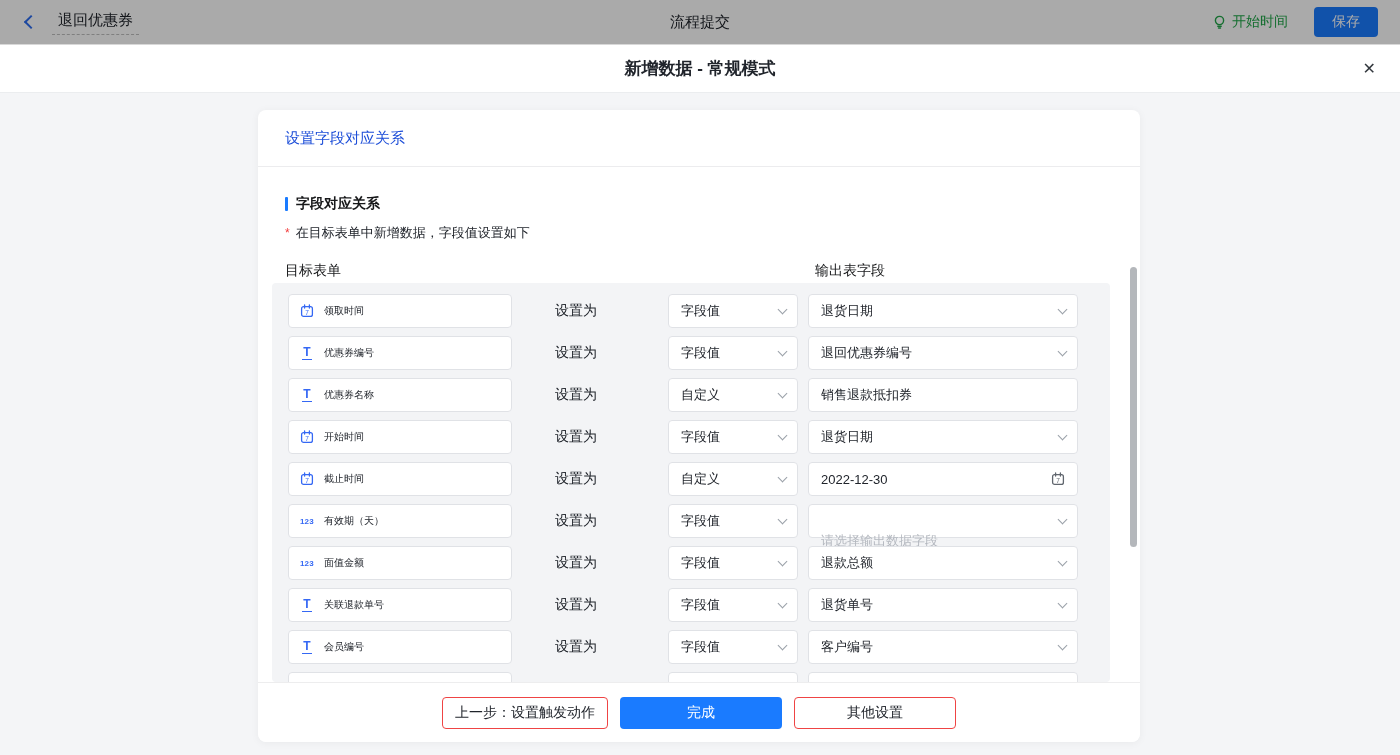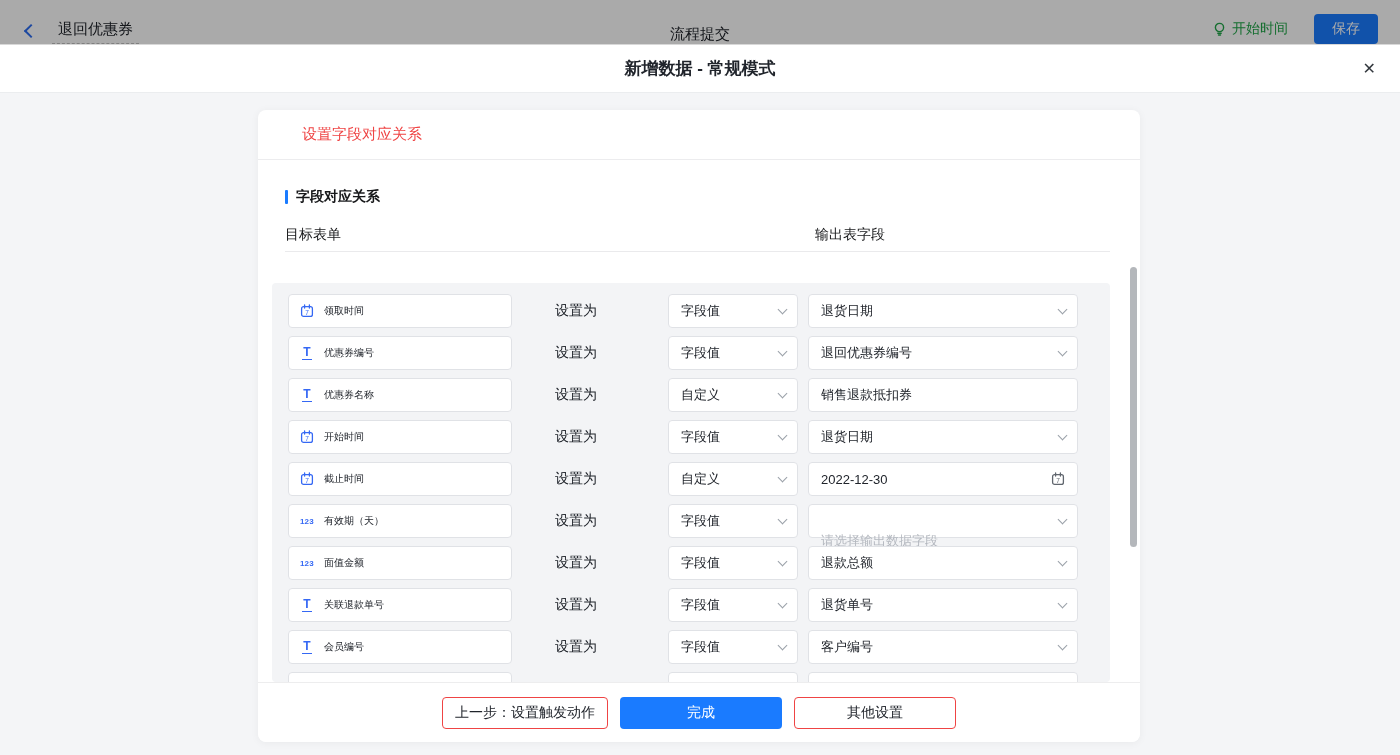--- a/index.html
+++ b/index.html
@@ -1,21 +1,21 @@
 <!DOCTYPE html>
 <html><head>
 <meta charset="utf-8">
 <style>
   * { margin:0; padding:0; box-sizing:border-box; }
   html,body { width:1400px; height:755px; overflow:hidden;
     font-family:"Liberation Sans","DejaVu Sans",sans-serif; background:#f4f5f7; color:#20242b; }
 
   
   .topbar { position:relative; height:45px; background:#ffffff; border-bottom:1px solid #d8d8d8;
-    display:flex; align-items:flex-end; padding:0 22px; }
+    display:flex; align-items:center; padding:0 22px; }
   .topbar::after { content:""; position:absolute; inset:0; background:rgba(0,0,0,0.335); z-index:5; }
   .nav-left { display:flex; align-items:center; gap:16px; }
   .back-chev { width:10px; height:10px; border-left:2.4px solid #2c6df0; border-bottom:2.4px solid #2c6df0;
     transform:rotate(45deg); margin-left:4px; }
   .nav-title { font-size:15px; color:#20242b; border-bottom:1px dashed #bfbfbf; padding:2px 6px 4px; }
   .nav-center { position:absolute; left:50%; transform:translateX(-50%); font-size:15px; color:#20242b; }
   .nav-right { margin-left:auto; display:flex; align-items:center; gap:26px; }
   .guide { display:flex; align-items:center; gap:6px; color:#21a649; font-size:14px; }
   .save-btn { width:64px; height:30px; border:none; border-radius:4px; background:#1a7bff; color:#fff;
     font-size:14px; font-family:inherit; cursor:pointer; }
@@ -25,22 +25,22 @@
     display:flex; align-items:center; justify-content:center; position:relative; }
   .modal-title { font-size:17px; font-weight:700; color:#20242b; }
   .modal-close { position:absolute; right:24px; top:50%; transform:translateY(-50%);
     font-size:16px; color:#33383e; cursor:pointer; line-height:1; }
 
   
   .modal-body { position:relative; height:662px; background:#f4f5f7; }
 
   .card { position:absolute; left:258px; top:17px; width:882px; height:632px; background:#fff;
     border-radius:8px; box-shadow:0 1px 8px rgba(0,0,0,0.05); overflow:hidden; }
-  .card-header { height:50px; display:flex; align-items:center; padding:0 44px;
-    font-size:15px; color:#ef4444; border-bottom:1px solid #ececee; }
+  .card-header { height:57px; display:flex; align-items:center; padding:0 27px;
+    font-size:15px; color:#1d4ed8; border-bottom:1px solid #ececee; }
 
   .section-title { margin:28px 0 0 27px; display:flex; align-items:center; gap:8px;
     font-size:14px; font-weight:700; color:#17181a; }
   .section-bar { width:3px; height:14px; background:#1a7bff; border-radius:1px; }
   .note { margin:11px 0 0 27px; font-size:13px; color:#20242b; }
   .note .star { color:#f23c3c; font-size:12px; margin-right:6px; }
   .col-headers { position:relative; margin:18px 0 0 27px; width:825px; height:28px;
     border-bottom:1px solid #eaeaec; font-size:14px; color:#17181a; }
   .col-left { position:absolute; left:0; top:2px; }
   .col-right { position:absolute; left:530px; top:2px; }
@@ -109,20 +109,23 @@
 
 <div class="modal-body">
   <div class="card">
     <div class="card-header">设置字段对应关系</div>
 
     <div class="section-title">
       <span class="section-bar"></span>
       <span>字段对应关系</span>
     </div>
 
+    <div class="note">
+      <span class="star">*</span><span>在目标表单中新增数据，字段值设置如下</span>
+    </div>
 
     <div class="col-headers">
       <span class="col-left">目标表单</span>
       <span class="col-right">输出表字段</span>
     </div>
 
     <div class="rows-wrap">
         <div class="row">
           <div class="field-box">
             <span class="ficon">

